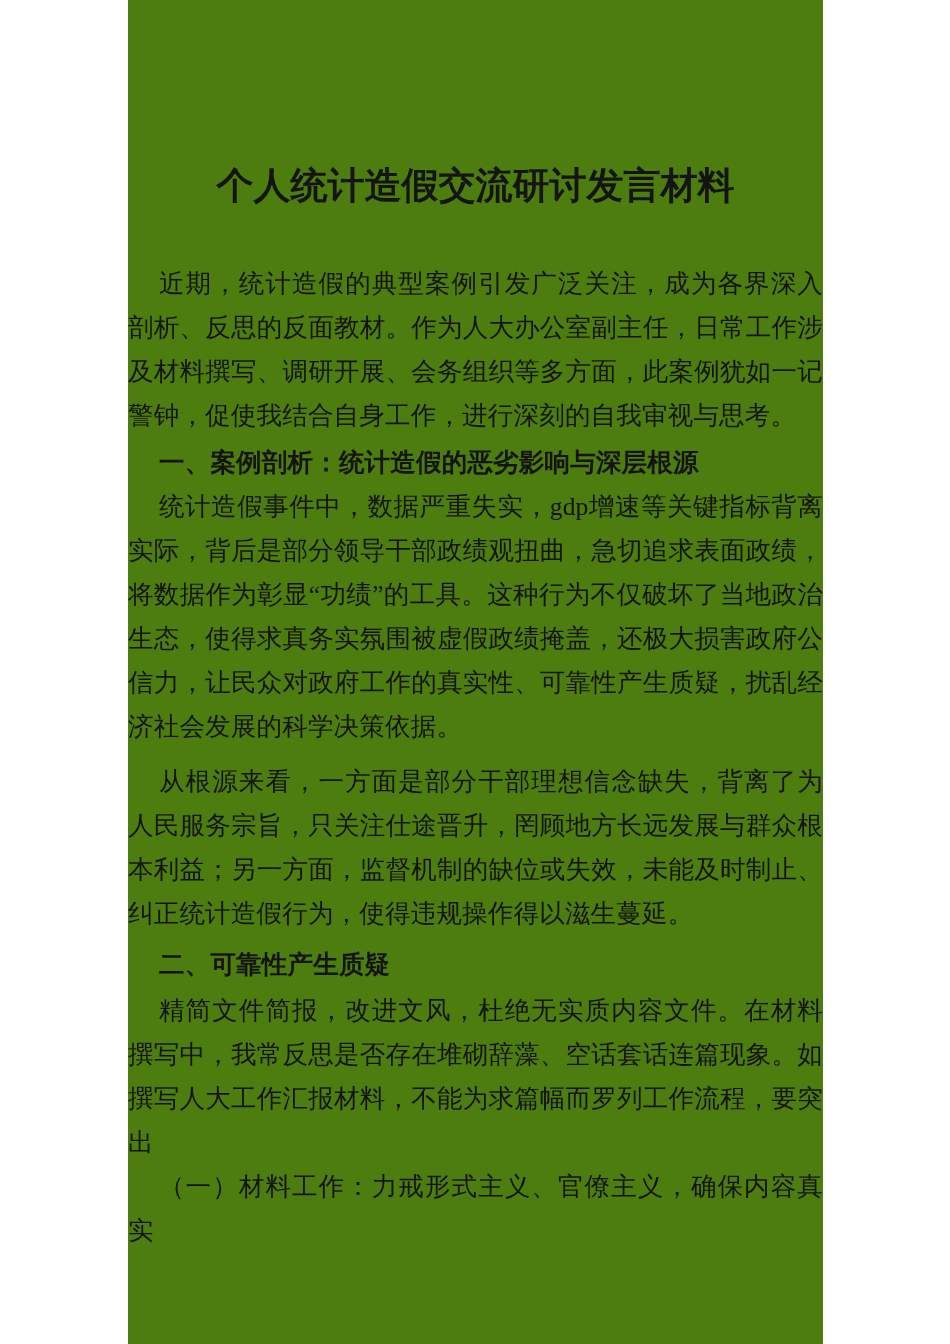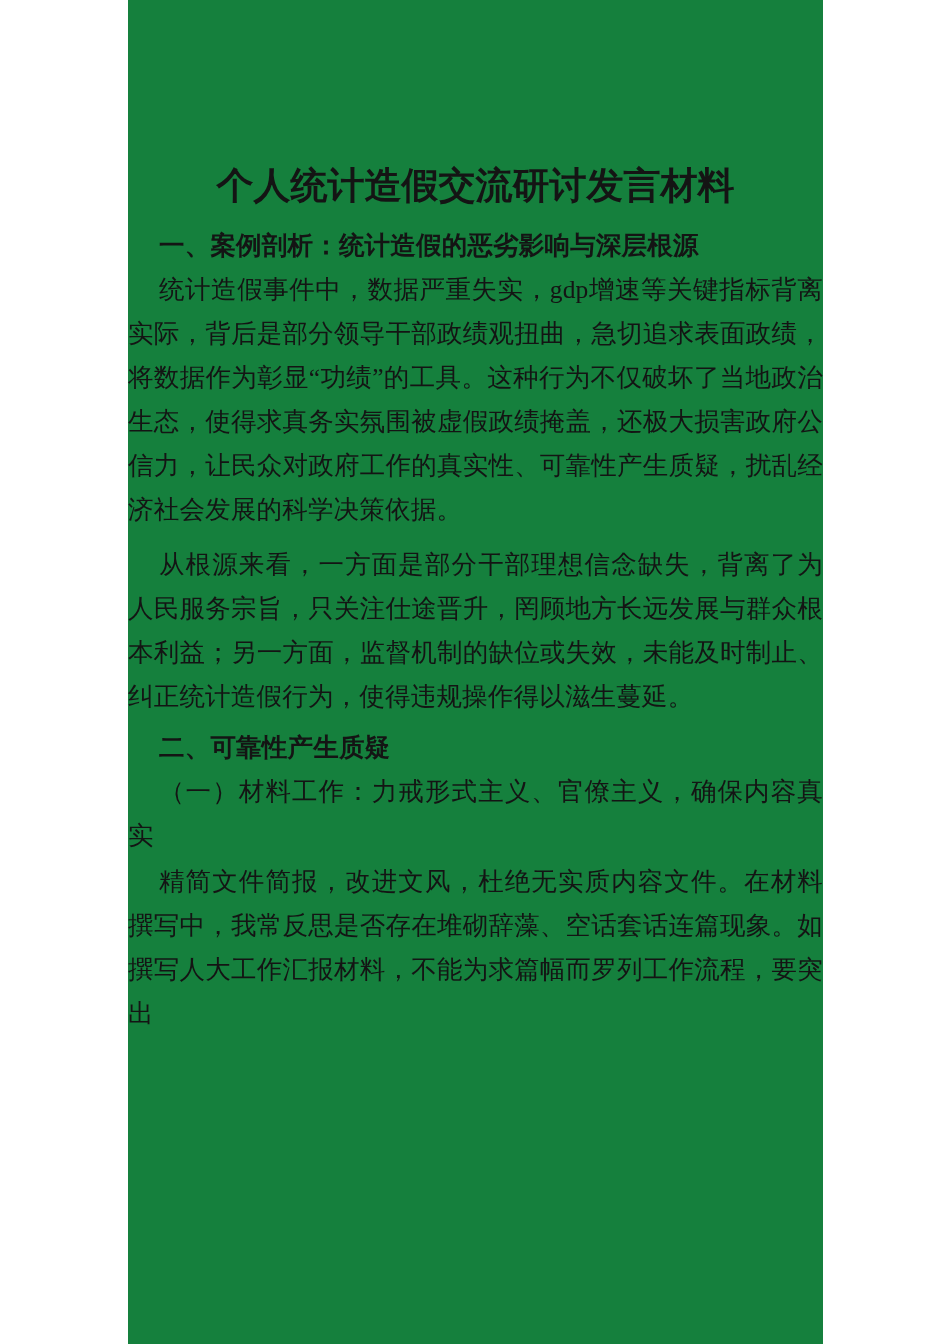--- a/index.html
+++ b/index.html
@@ -14,21 +14,21 @@
     overflow: hidden;
     font-family: "Liberation Serif", "DejaVu Serif", serif;
     color: #141414;
   }
   .page {
     position: absolute;
     left: 128px;
     top: 0;
     width: 695px;
     height: 1344px;
-    background: #15803d;
+    background: #4d7c0f;
   }
   .doc-title {
     padding-top: 158px;
     line-height: 56px;
     font-size: 37px;
     font-weight: bold;
     text-align: center;
     letter-spacing: 0px;
     white-space: nowrap;
   }
@@ -37,38 +37,39 @@
     line-height: 44px;
     text-align: justify;
     text-indent: 31px;
     margin: 0;
     letter-spacing: 0.2px;
   }
   .para.heading {
     font-weight: bold;
   }
   .p1 { margin-top: 48px; }
-  .h1 { margin-top: 10px; }
+  .h1 { margin-top: 3px; }
   .p2 { margin-top: 0; }
   .p3 { margin-top: 11px; }
   .h2 { margin-top: 7px; }
   .p4 { margin-top: 0; }
   .p5 { margin-top: 2px; }
 </style>
 </head>
 <body>
 
 <div class="page">
   <div class="doc-title">个人统计造假交流研讨发言材料</div>
 
+  <p class="para p1">近期，统计造假的典型案例引发广泛关注，成为各界深入剖析、反思的反面教材。作为人大办公室副主任，日常工作涉及材料撰写、调研开展、会务组织等多方面，此案例犹如一记警钟，促使我结合自身工作，进行深刻的自我审视与思考。</p>
 
   <p class="para heading h1">一、案例剖析：统计造假的恶劣影响与深层根源</p>
 
   <p class="para p2">统计造假事件中，数据严重失实，gdp增速等关键指标背离实际，背后是部分领导干部政绩观扭曲，急切追求表面政绩，将数据作为彰显“功绩”的工具。这种行为不仅破坏了当地政治生态，使得求真务实氛围被虚假政绩掩盖，还极大损害政府公信力，让民众对政府工作的真实性、可靠性产生质疑，扰乱经济社会发展的科学决策依据。</p>
 
   <p class="para p3">从根源来看，一方面是部分干部理想信念缺失，背离了为人民服务宗旨，只关注仕途晋升，罔顾地方长远发展与群众根本利益；另一方面，监督机制的缺位或失效，未能及时制止、纠正统计造假行为，使得违规操作得以滋生蔓延。</p>
 
   <p class="para heading h2">二、可靠性产生质疑</p>
 
+  <p class="para p5">精简文件简报，改进文风，杜绝无实质内容文件。在材料撰写中，我常反思是否存在堆砌辞藻、空话套话连篇现象。如撰写人大工作汇报材料，不能为求篇幅而罗列工作流程，要突出</p>
+
   <p class="para p4">（一）材料工作：力戒形式主义、官僚主义，确保内容真实</p>
-
-  <p class="para p5">精简文件简报，改进文风，杜绝无实质内容文件。在材料撰写中，我常反思是否存在堆砌辞藻、空话套话连篇现象。如撰写人大工作汇报材料，不能为求篇幅而罗列工作流程，要突出</p>
 </div>
 
 </body></html>

